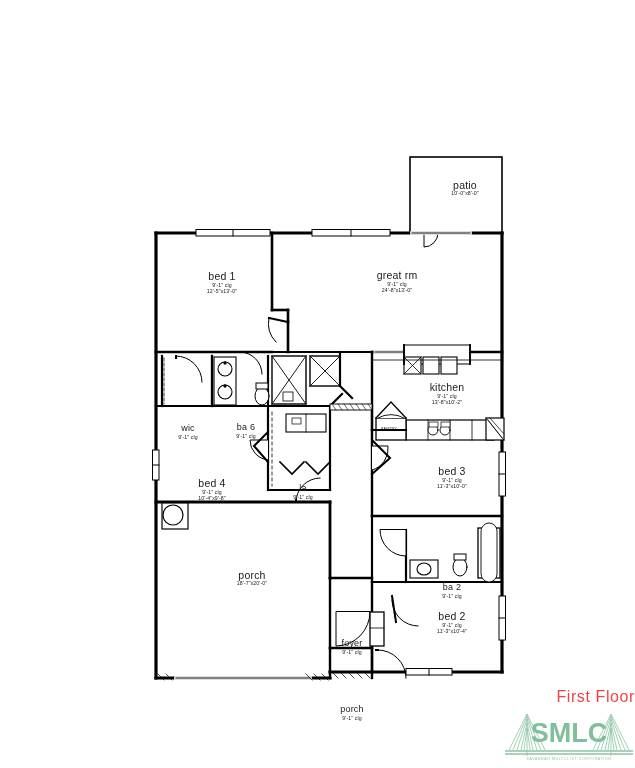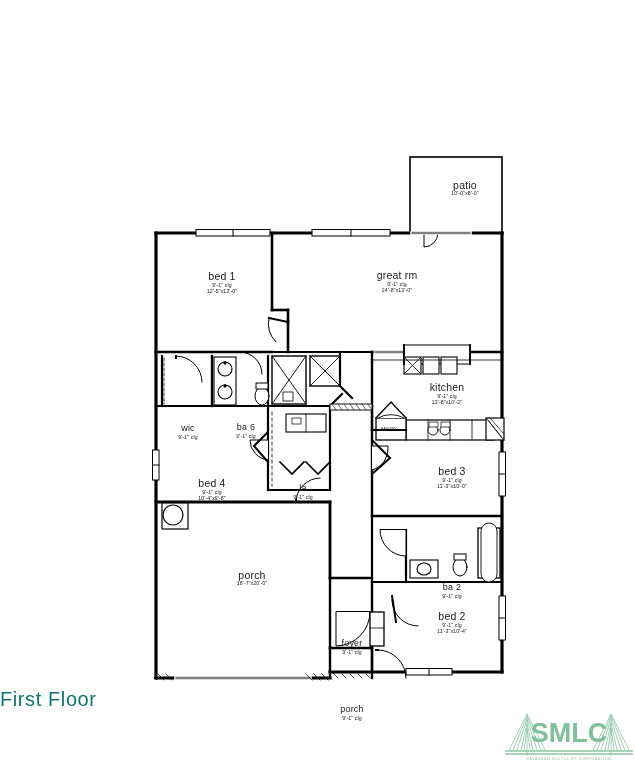--- a/index.html
+++ b/index.html
@@ -12,22 +12,22 @@
   svg#floorplan{position:absolute;left:0;top:0;}
 
   .rm-label{position:absolute;text-align:center;line-height:1;pointer-events:none;}
   .rm-name{font-size:10.5px;color:#1a1a1a;letter-spacing:.2px;white-space:nowrap;}
   .rm-clg{font-size:5.2px;color:#1a1a1a;white-space:nowrap;margin-top:1.5px;letter-spacing:.1px;}
   .rm-dim{font-size:5.2px;color:#1a1a1a;white-space:nowrap;margin-top:.5px;letter-spacing:.1px;}
   .tiny-name{font-size:9px;margin-top:48px;}
   .pantry-label{position:absolute;font-size:3.6px;letter-spacing:.3px;color:#111;white-space:nowrap;}
 
   #floor-title{
-    position:absolute;left:0;top:688px;width:635px;text-align:left;
-    font-size:20px;color:#0f766e;letter-spacing:.6px;
+    position:absolute;left:0;top:688px;width:635px;text-align:right;
+    font-size:16px;color:#ef4444;letter-spacing:.6px;
   }
 
   #logo{position:absolute;left:505px;top:700px;width:128px;height:68px;}
 </style>
 </head>
 <body>
 
 <div id="plan-wrap">
 
   <svg id="floorplan" width="635" height="768" viewBox="0 0 635 768">

